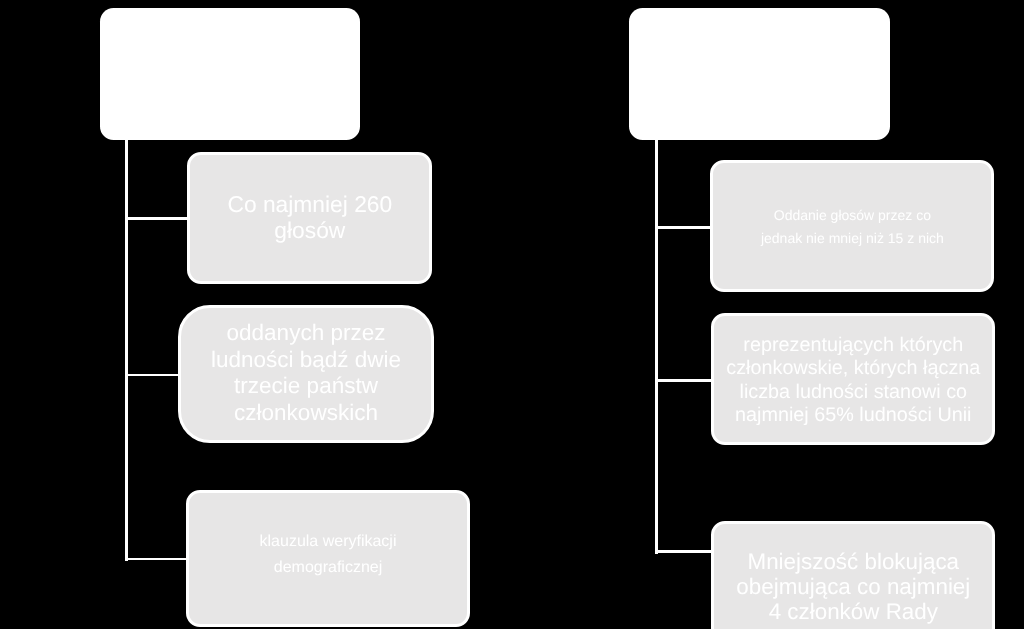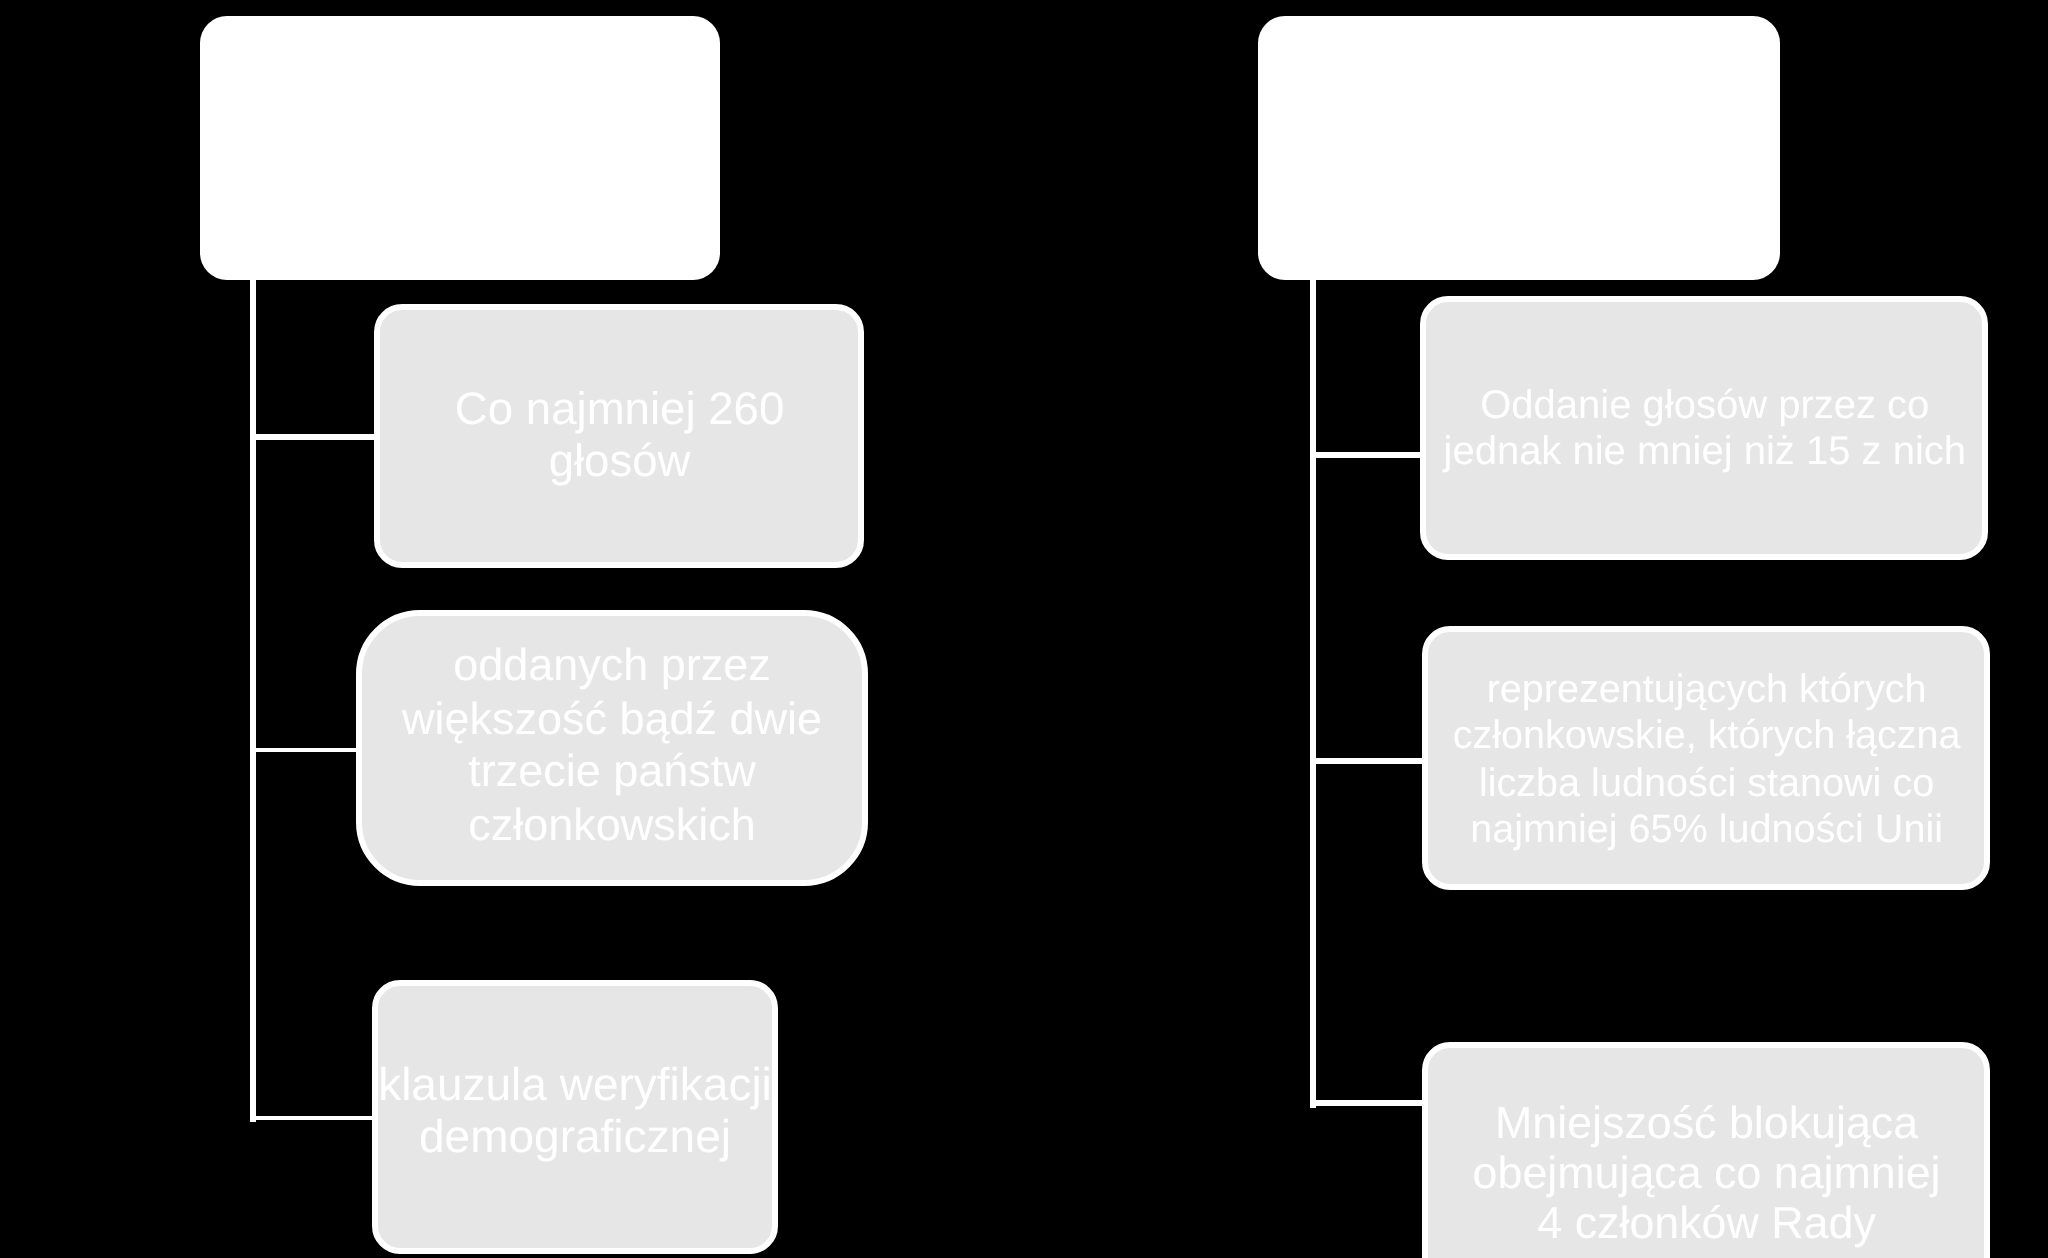--- a/index.html
+++ b/index.html
@@ -76,43 +76,43 @@
   <div class="node node-child" style="left:187.3px; top:152px; width:245px; height:132px; font-size:22.8px; line-height:26.3px;">
     <span class="node-text" style="top:-1px">
         <span class="ln">Co najmniej 260</span>
         <span class="ln">głosów</span>
       </span>
   </div>
 
   <div class="node node-child" style="left:178px; top:305px; width:256px; height:138px; font-size:22.5px; line-height:26.5px;border-radius:32px;">
     <span class="node-text" style="top:-1px">
         <span class="ln">oddanych przez</span>
-        <span class="ln">większość bądź dwie</span>
+        <span class="ln">ludności bądź dwie</span>
         <span class="ln">trzecie państw</span>
         <span class="ln">członkowskich</span>
       </span>
   </div>
 
-  <div class="node node-child" style="left:186px; top:489.5px; width:203px; height:137px; font-size:23px; line-height:26.6px;">
+  <div class="node node-child" style="left:186px; top:489.5px; width:284px; height:137px; font-size:16px; line-height:26.6px;">
     <span class="node-text" style="top:-2.6px">
         <span class="ln">klauzula weryfikacji</span>
         <span class="ln">demograficznej</span>
       </span>
   </div>
 
   <div class="node node-root" style="left:629px; top:8px; width:261px; height:132px;">
     <span class="node-text"></span>
   </div>
 
   <div class="conn" style="left:655.3px; top:138px; width:2.8px; height:416px;"></div>
   <div class="conn" style="left:655.3px; top:225.8px; width:56.5px; height:2.9px;"></div>
   <div class="conn" style="left:655.3px; top:379.2px; width:56.5px; height:2.9px;"></div>
   <div class="conn" style="left:655.3px; top:550.2px; width:56.5px; height:2.9px;"></div>
 
-  <div class="node node-child" style="left:710.4px; top:148px; width:284px; height:132.3px; font-size:20px; line-height:22.8px;">
+  <div class="node node-child" style="left:710.4px; top:160px; width:284px; height:132.3px; font-size:14px; line-height:22.8px;">
     <span class="node-text" style="top:1px">
         <span class="ln">Oddanie głosów przez co</span>
         <span class="ln">jednak nie mniej niż 15 z nich</span>
       </span>
   </div>
 
   <div class="node node-child" style="left:711.3px; top:313px; width:284px; height:132px; font-size:19.8px; line-height:23.3px;">
     <span class="node-text" style="top:1.5px">
         <span class="ln">reprezentujących których</span>
         <span class="ln">członkowskie, których łączna</span>

